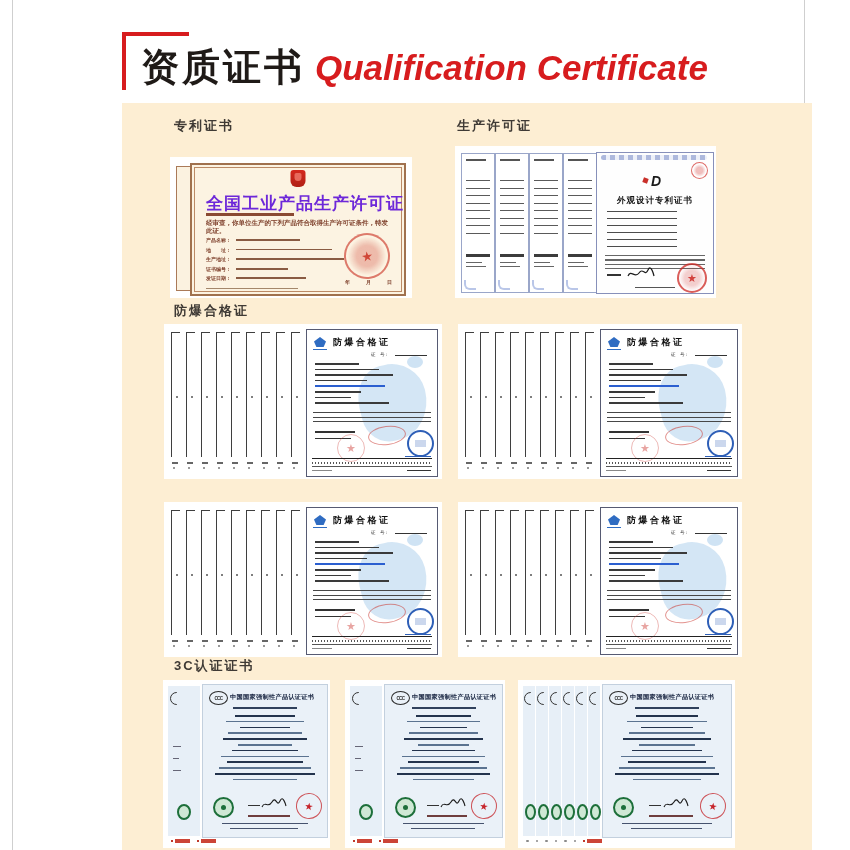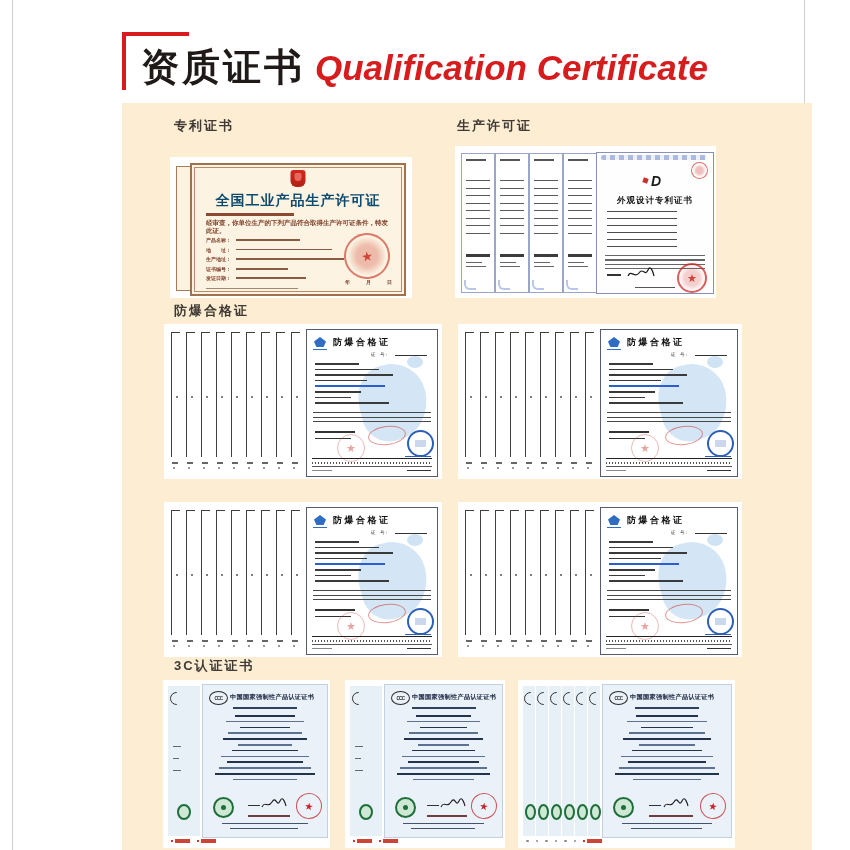--- a/index.html
+++ b/index.html
@@ -12,21 +12,21 @@
   .page-title{position:absolute;left:141px;top:42px;white-space:nowrap;}
   .title-zh{font-size:38px;font-weight:bold;color:#1f1a17;letter-spacing:3px;}
   .title-en{font-size:35px;font-weight:bold;font-style:italic;color:#d71c1e;margin-left:10px;}
   .sec-label{position:absolute;font-size:13px;font-weight:bold;color:#3f3a35;letter-spacing:2px;}
   .card{position:absolute;background:#fff;}
   
   .lic-sliver{position:absolute;left:6px;top:9px;width:16px;height:123px;background:#fbf2e0;border:1.5px solid #aa7a58;}
   .lic-cert{position:absolute;left:20px;top:6px;width:212px;height:129px;background:#fcf3e2;border:2px solid #a0714e;box-shadow:inset 0 0 0 2px #fcf3e2,inset 0 0 0 3px #bb8a66;}
   .lic-emblem{position:absolute;left:50%;top:5px;transform:translateX(-50%);width:15px;height:17px;background:linear-gradient(#d5281e,#b02015);border-radius:3px 3px 6px 6px;}
   .lic-emblem::after{content:"";position:absolute;left:4px;top:3px;width:7px;height:8px;background:#e8695c;border-radius:2px 2px 4px 4px;}
-  .lic-title{position:absolute;left:0;top:27px;width:100%;text-align:center;font-size:14px;font-weight:bold;color:#0c4a6e;letter-spacing:1px;}
+  .lic-title{position:absolute;left:0;top:27px;width:100%;text-align:right;font-size:17px;font-weight:bold;color:#6d28d9;letter-spacing:1px;}
   .lic-company{position:absolute;left:14px;top:48px;width:88px;height:2.5px;background:#8a4a32;}
   .lic-para{position:absolute;left:14px;top:54px;width:182px;font-size:6.5px;line-height:8px;color:#7c3d28;font-weight:bold;text-align:justify;}
   .lic-fields{position:absolute;left:14px;top:72px;width:160px;height:50px;}
   .lic-seal{position:absolute;right:14px;top:68px;width:42px;height:42px;border:2px solid rgba(200,42,28,.6);border-radius:50%;background:radial-gradient(circle,rgba(200,42,28,.28) 0 35%,transparent 65%);display:flex;align-items:center;justify-content:center;color:rgba(200,42,28,.8);font-size:13px;transform:rotate(-8deg);}
   .lic-date{position:absolute;right:10px;bottom:9px;font-size:5px;color:#7c3d28;font-weight:bold;letter-spacing:2px;}
   .lic-bottom{position:absolute;left:14px;bottom:5px;width:92px;height:1.5px;background:#a4876b;}
   .seal-star{font-size:inherit;}
 </style>
 </head>
 <body>

